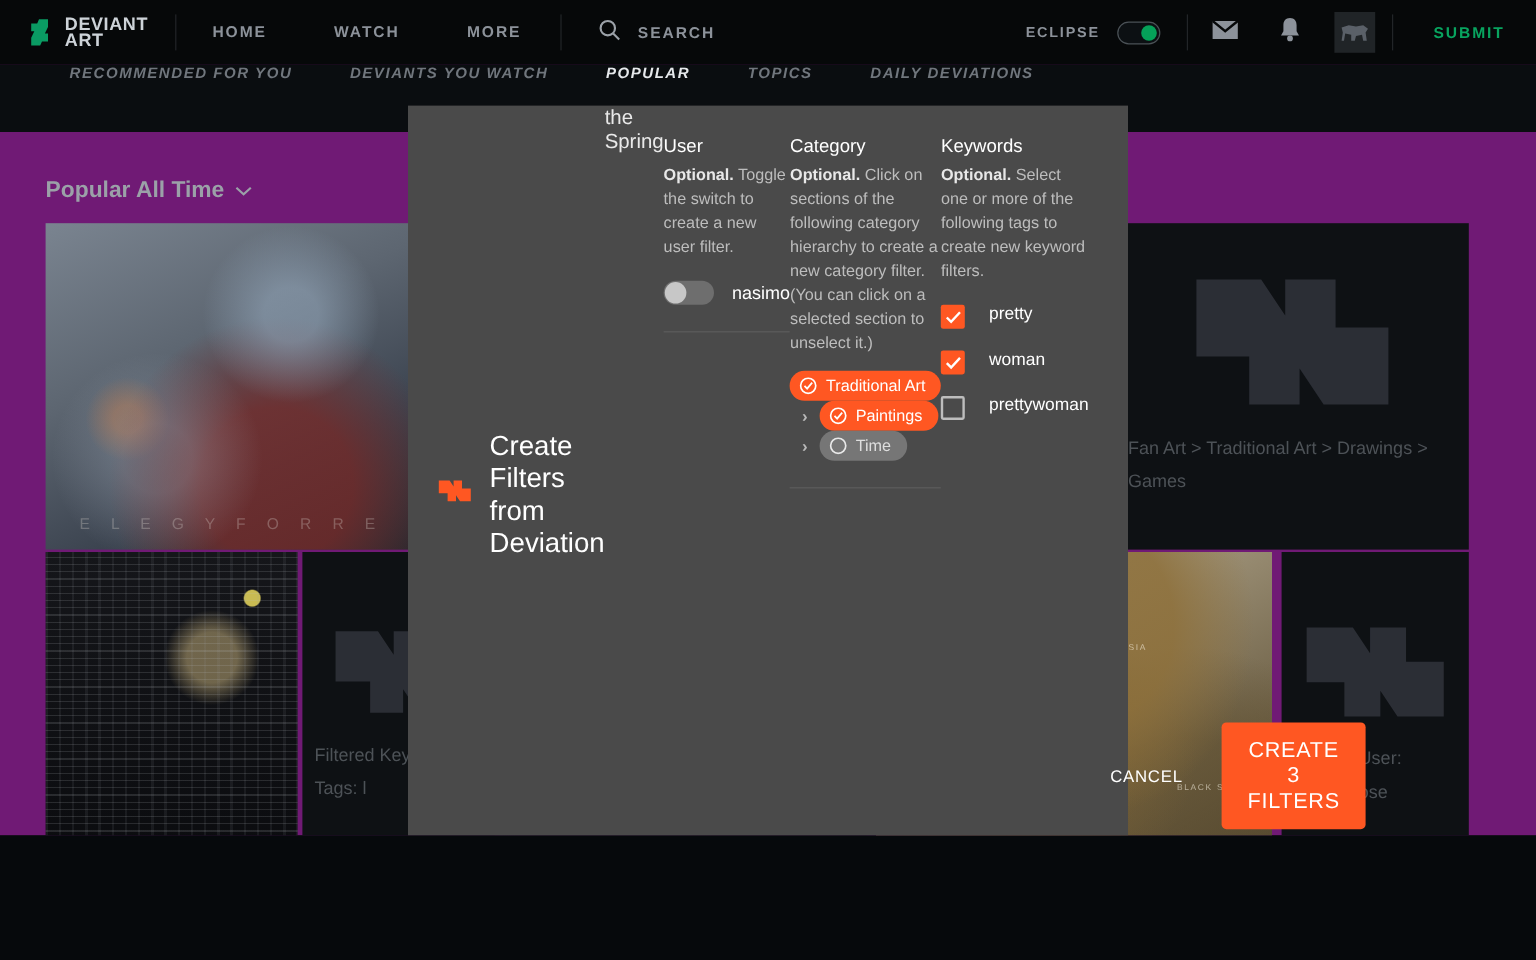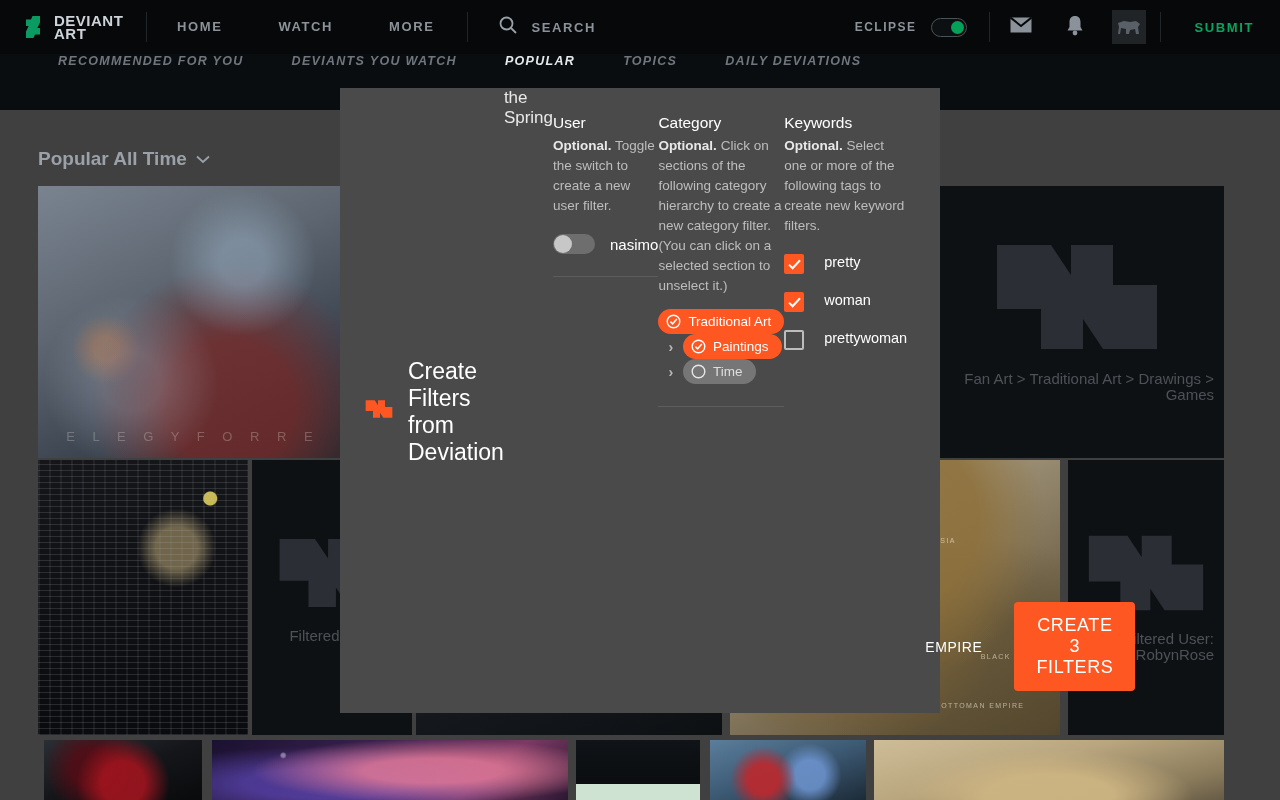--- a/index.html
+++ b/index.html
@@ -2,21 +2,21 @@
 <html><head>
 <meta charset="utf-8">
 <style>
   * { box-sizing: border-box; margin: 0; padding: 0; }
   html, body {
     width: 1280px; height: 800px;
     background: #06090c;
     font-family: "Liberation Sans", sans-serif;
     overflow: hidden;
   }
-  #app { position: relative; width: 1280px; height: 800px; overflow: hidden; background: #404040; }
+  #app { position: relative; width: 1280px; height: 696px; overflow: hidden; background: #701a75; }
 
   
   .topnav {
     position: absolute; top: 0; left: 0; width: 1280px; height: 54px;
     background: #060809; display: flex; align-items: center; z-index: 10;
   }
   .logo { display: flex; align-items: center; margin-left: 22px; width: 120px; }
   .logo-mark { width: 26px; height: 26px; margin-right: 6px; }
   .logo-word { display: flex; flex-direction: column; line-height: 0.88; }
   .logo-word span {
@@ -75,21 +75,21 @@
 
   .grid { position: absolute; left: 0; top: 0; width: 1280px; height: 690px; }
   .tile { position: absolute; overflow: hidden; background: #0c0f12; }
 
   .filtered-tile {
     display: flex; flex-direction: column; align-items: center; justify-content: center;
     background: #0e1114;
   }
   .filtered-logo { opacity: 1; margin-bottom: 14px; }
   .filtered-text {
-    color: #4d5257; font-size: 15px; text-align: right; line-height: 16px; padding: 0 10px;
+    color: #4d5257; font-size: 15px; text-align: left; line-height: 28px; padding: 0 10px;
   }
 
   
   .art-girl {
     background:
       radial-gradient(circle at 66% 28%, rgba(150,170,190,0.55) 0 8%, rgba(0,0,0,0) 26%),
       radial-gradient(circle at 30% 72%, rgba(170,180,195,0.30) 0 10%, rgba(0,0,0,0) 30%),
       radial-gradient(circle at 62% 80%, rgba(120,40,38,0.75) 0 22%, rgba(0,0,0,0) 48%),
       radial-gradient(circle at 22% 60%, rgba(232,118,40,0.35) 0 4%, rgba(0,0,0,0) 12%),
       linear-gradient(155deg, #7a8490 0%, #5d6671 38%, #3c4450 70%, #23282f 100%);
@@ -436,20 +436,20 @@
           <span class="kw-label">woman</span>
         </div>
 
         <div class="kw-row">
           <span class="cb off"></span>
           <span class="kw-label">prettywoman</span>
         </div>
       </div>
 
       <div class="modal-footer">
-        <button class="btn-cancel">EMPIRE</button>
+        <button class="btn-cancel">CANCEL</button>
         <button class="btn-primary">CREATE 3 FILTERS</button>
       </div>
 
     </div>
   </div>
 
 </div>
 
 </body></html>

